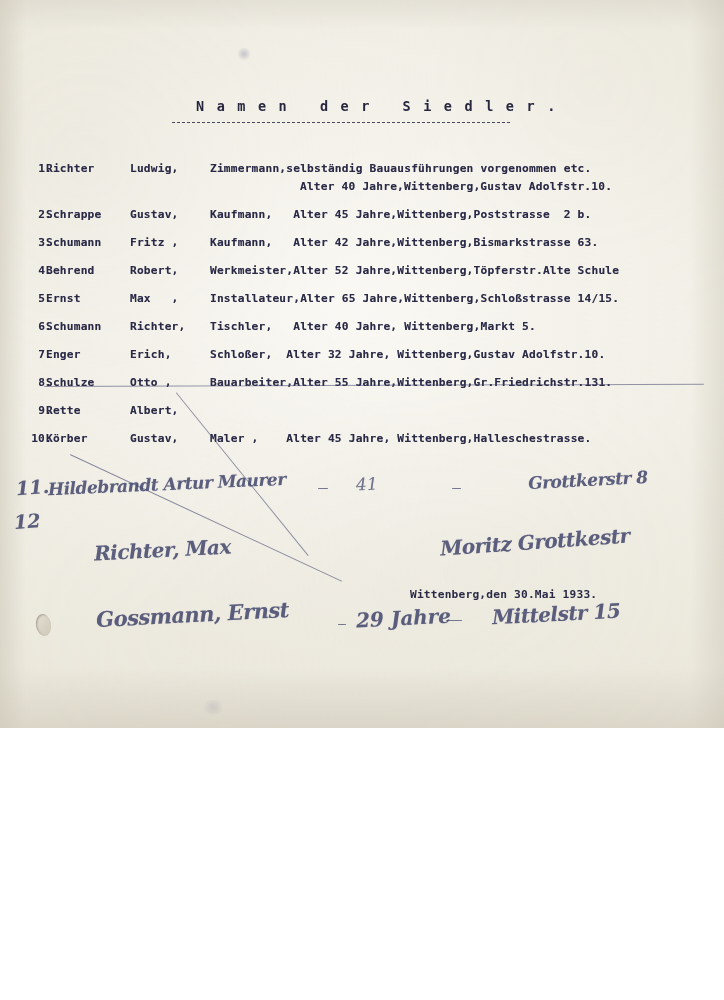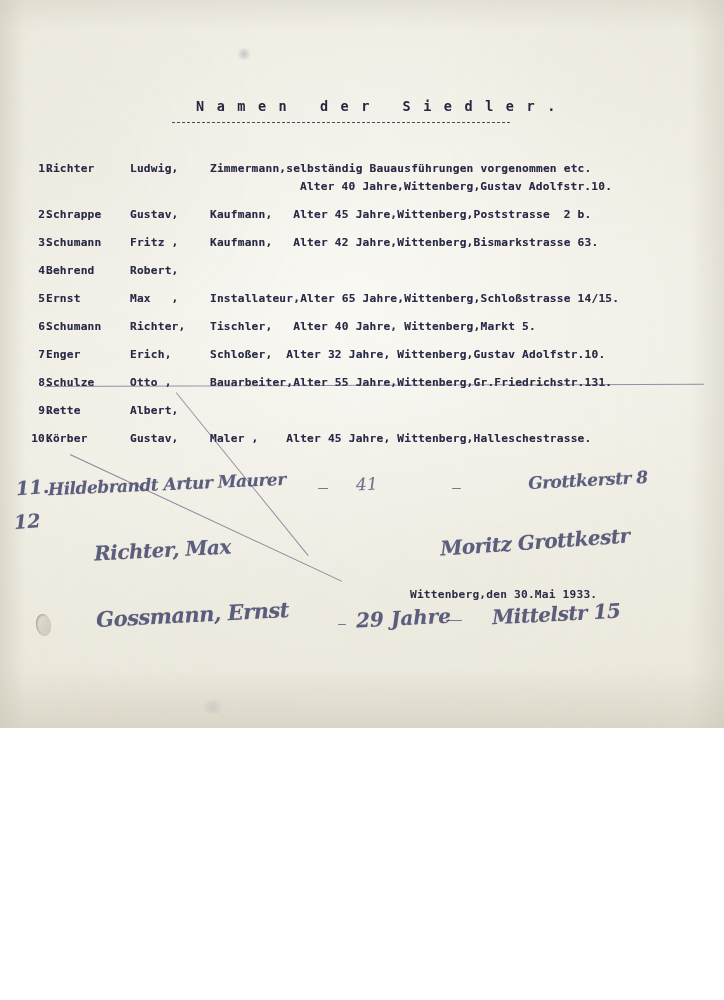--- a/index.html
+++ b/index.html
@@ -170,20 +170,21 @@
     <span class="typed num">3.</span>
     <span class="typed fam">Schumann</span>
     <span class="typed given">Fritz ,</span>
     <span class="typed rest">Kaufmann,   Alter 42 Jahre,Wittenberg,Bismarkstrasse 63.</span>
   </div>
 
   <div class="row" style="top:264px;">
     <span class="typed num">4.</span>
     <span class="typed fam">Behrend</span>
     <span class="typed given">Robert,</span>
+    <span class="typed rest">Werkmeister,Alter 52 Jahre,Wittenberg,Töpferstr.Alte Schule</span>
   </div>
 
   <div class="row" style="top:292px;">
     <span class="typed num">5.</span>
     <span class="typed fam">Ernst</span>
     <span class="typed given">Max   ,</span>
     <span class="typed rest">Installateur,Alter 65 Jahre,Wittenberg,Schloßstrasse 14/15.</span>
   </div>
 
   <div class="row" style="top:320px;">

